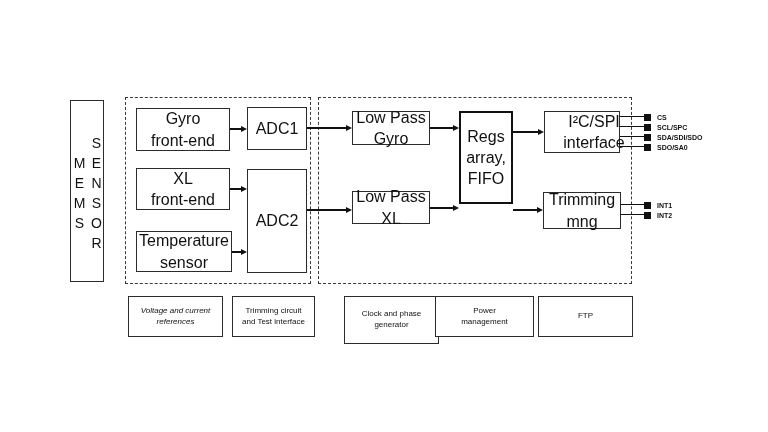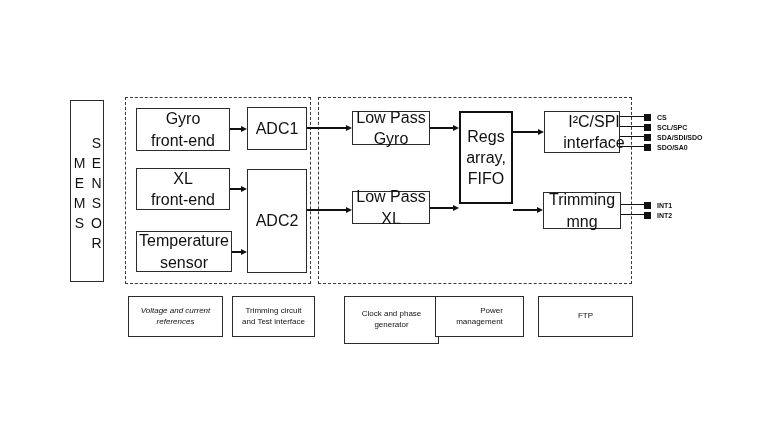--- a/index.html
+++ b/index.html
@@ -140,17 +140,17 @@
   <div class="pinline" style="left:621px; top:214px; width:23px;"></div>
   <div class="pinsq" style="left:644px; top:212px;"></div>
   <div class="pinlbl" style="left:657px; top:215px;">INT2</div>
 
   <div class="blk bblk" style="left:128px; top:296px; width:95px; height:41px;font-style:italic;">Voltage and current
 references</div>
   <div class="blk bblk" style="left:232px; top:296px; width:83px; height:41px;">Trimming circuit
 and Test interface</div>
   <div class="blk bblk" style="left:332px; top:296px; width:95px; height:48px;margin-left:12px;">Clock and phase
 generator</div>
-  <div class="blk bblk" style="left:435px; top:296px; width:89px; height:41px;text-align:right;">Power
+  <div class="blk bblk" style="left:435px; top:296px; width:99px; height:41px;">Power
 management</div>
   <div class="blk bblk" style="left:538px; top:296px; width:95px; height:41px;">FTP</div>
 
 </div>
 
 </body></html>

